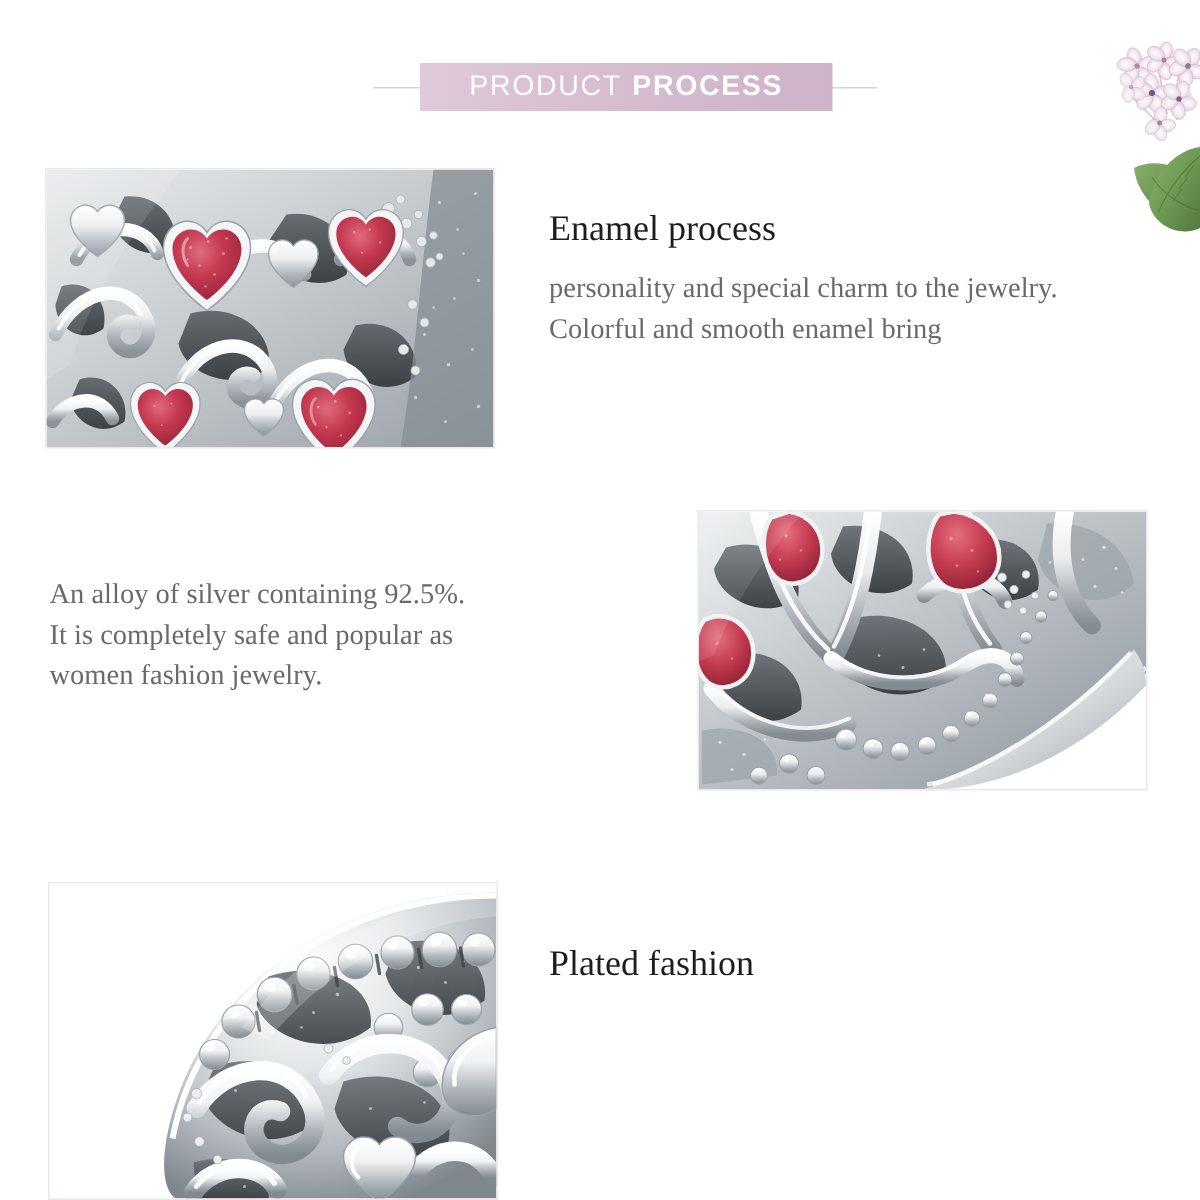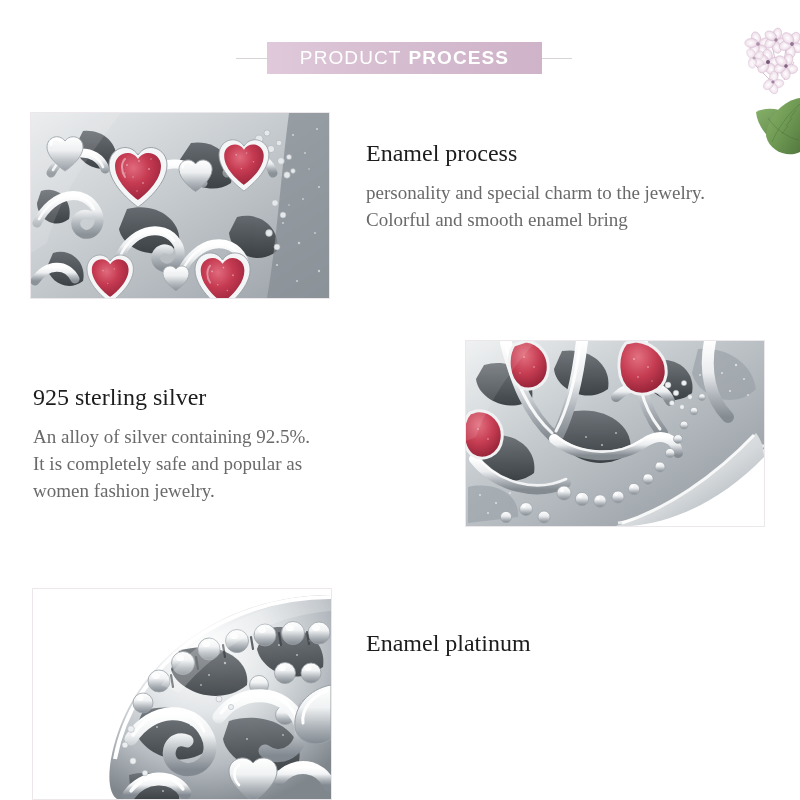--- a/index.html
+++ b/index.html
@@ -11,21 +11,21 @@
     width: 800px;
     height: 800px;
     position: relative;
     overflow: hidden;
     font-family: "Liberation Serif", "DejaVu Serif", serif;
   }
 
   
   #header-section {
     position: absolute;
-    left: 4px;
+    left: 17px;
     top: 0;
     width: 784px;
     height: 110px;
   }
   #header-rule {
     position: absolute;
     left: 232px;
     top: 58px;
     width: 336px;
     height: 1px;
@@ -524,21 +524,20 @@
         <circle cx="18" cy="20" r="1"></circle>
           <circle cx="28" cy="30" r="0.9"></circle>
       </g>
     </g>
 
     <path d="M0 0 L70 0 C44 30 22 62 10 96 L0 100 Z" fill="#ffffff" opacity="0.1"></path>
   </svg>
 </div>
 
 <div class="feature-text" id="text-silver">
-  <h2 class="feature-title">925 sterling silver</h2>
   <p class="feature-desc">
     <span>An alloy of silver containing 92.5%.</span>
     <span>It is completely safe and popular as</span>
     <span>women fashion jewelry.</span>
   </p>
 </div>
 
 <div class="feature-photo" id="photo-platinum">
   <svg width="298" height="210" viewBox="0 0 298 210">
     <defs>
@@ -660,14 +659,14 @@
         <circle cx="112" cy="184" r="2.8"></circle>
       <circle cx="186" cy="110" r="3"></circle>
         <circle cx="198" cy="118" r="2.6"></circle>
     </g>
 
     <path d="M298 6 C230 10 168 44 128 96 L146 104 C186 56 240 26 298 22 Z" fill="#ffffff" opacity="0.22"></path>
   </svg>
 </div>
 
 <div class="feature-text" id="text-platinum">
-  <h2 class="feature-title">Enamel platinum</h2>
+  <h2 class="feature-title">Plated fashion</h2>
 </div>
 
 </body></html>

